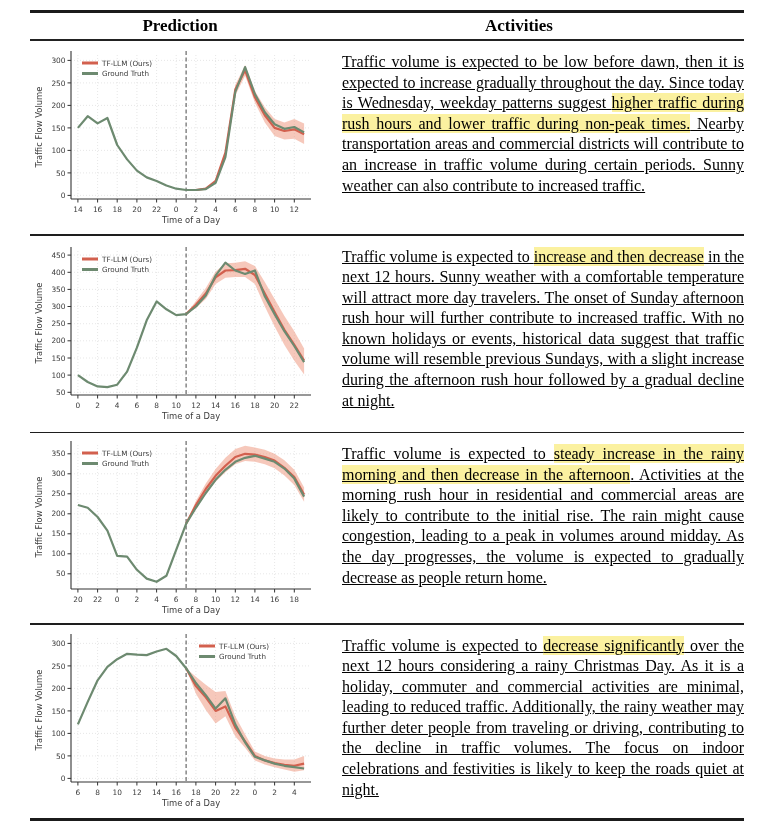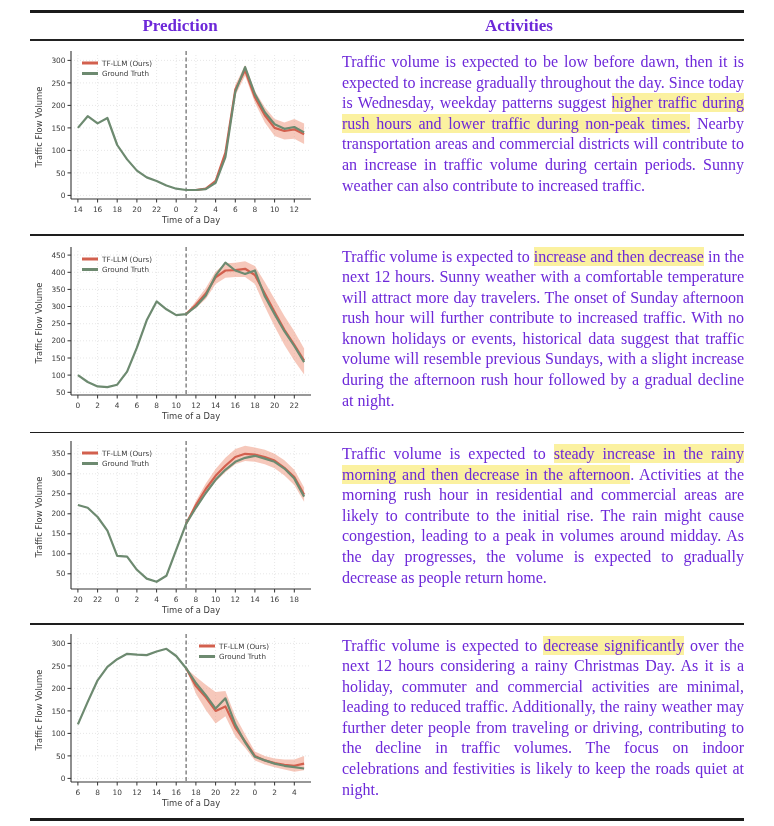--- a/index.html
+++ b/index.html
@@ -1,32 +1,32 @@
 <!DOCTYPE html>
 <html lang="en"><head>
 <meta charset="utf-8">
 <style>
   html,body{margin:0;padding:0;background:#ffffff;}
   .page{
     width:774px;height:826px;background:#ffffff;overflow:hidden;
-    font-family:"Liberation Serif",serif;color:#6d28d9;position:relative;
+    font-family:"Liberation Serif",serif;color:#000000;position:relative;
   }
   .content{padding:0 30px;}
   .rule{width:100%;}
   .rule-top{height:3px;background:#1b1b1b;margin-top:10px;}
   .rule-mid{height:2px;background:#222222;}
   .rule-thin{height:1.5px;background:#1e1e1e;}
   .rule-bottom{height:3px;background:#1b1b1b;}
   .header-row{display:flex;align-items:center;height:26px;}
   .hcol{font-weight:bold;font-size:17px;text-align:center;}
   .hcol-left{width:300px;}
   .hcol-right{flex:1;padding-right:36px;}
   .trow{display:flex;overflow:hidden;}
   .chart-cell{width:300px;display:flex;align-items:center;padding-left:4px;box-sizing:border-box;}
-  .text-cell{flex:1;padding:11px 0 0 12px;overflow:hidden;}
+  .text-cell{flex:1;padding:11px 0 0 12px;overflow:hidden;text-decoration:underline;}
   .expl{margin:0;font-size:16px;line-height:20.6px;text-align:justify;hyphens:auto;-webkit-hyphens:auto;}
   .hl{background:#fbf1a0;padding:1px 0;box-decoration-break:clone;-webkit-box-decoration-break:clone;}
   svg text{font-family:"DejaVu Sans",sans-serif;fill:#3a3a3a;}
 </style>
 </head>
 <body>
 
 <div class="page">
   <div class="content">
     <div class="rule rule-top"></div>

